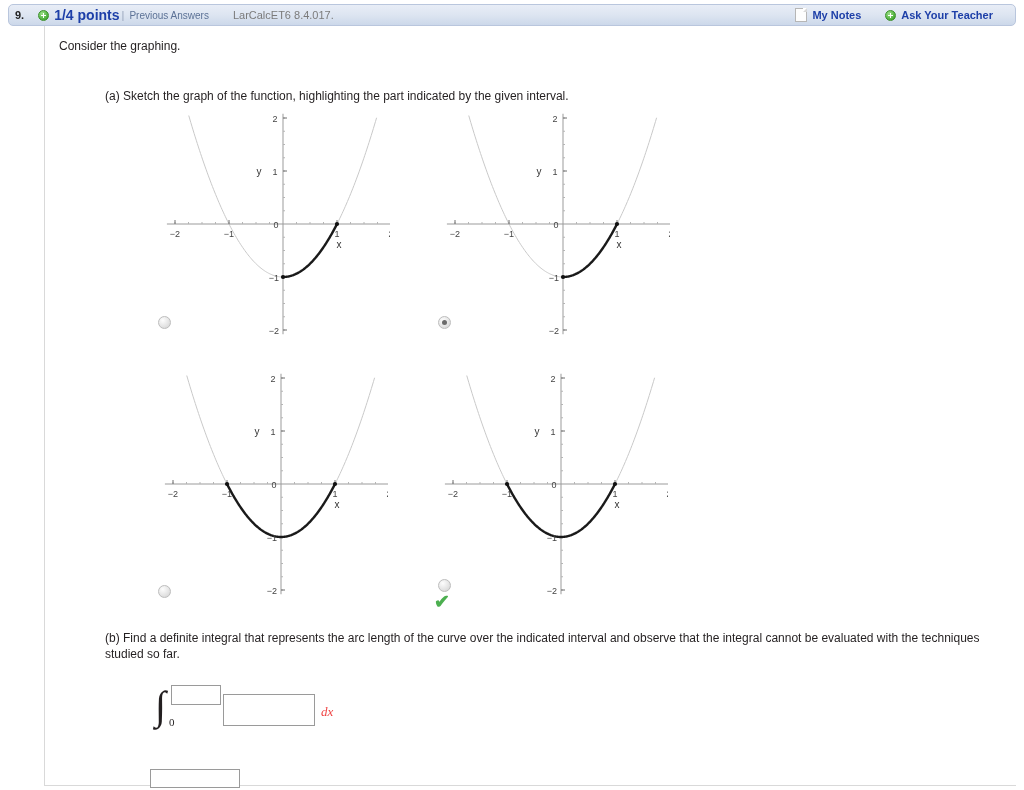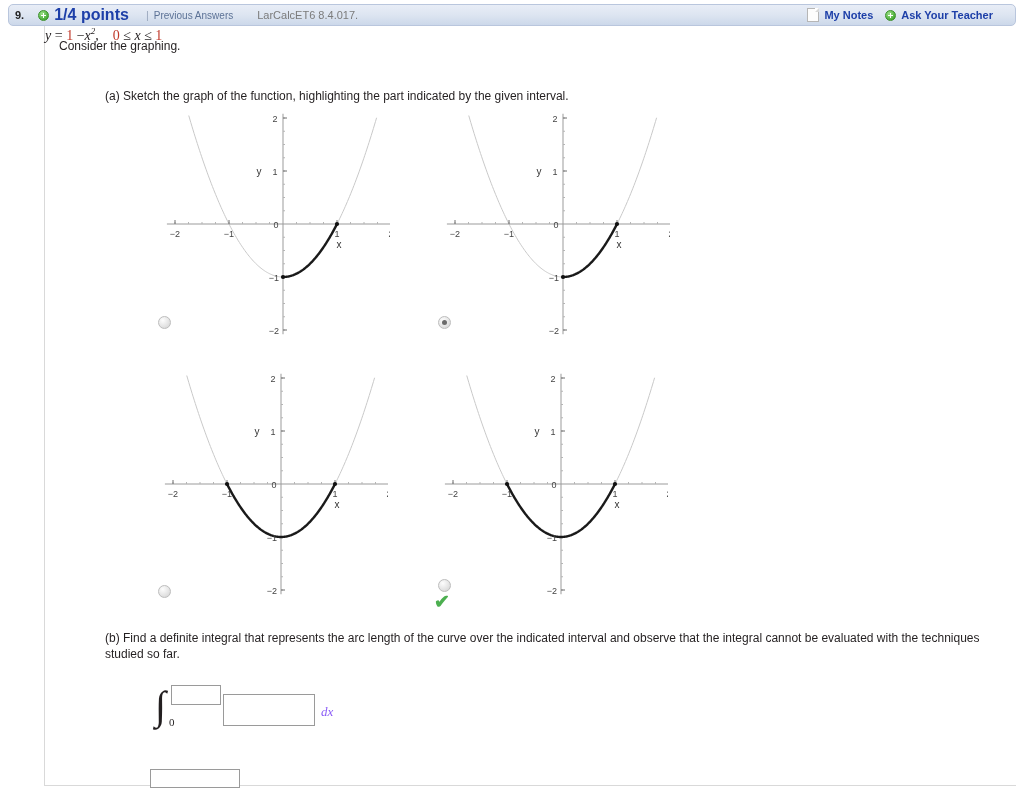--- a/index.html
+++ b/index.html
@@ -70,22 +70,22 @@
     content: "";
     position: absolute;
     background: #ffffff;
   }
   .plus-icon::before { left: 2px; top: 4px; width: 5px; height: 1.5px; }
   .plus-icon::after  { left: 3.7px; top: 2.3px; width: 1.5px; height: 5px; }
 
   .points {
     color: #1d3fa8;
     font-weight: bold;
-    font-size: 16px;
-    margin-right: 17px;
+    font-size: 14px;
+    margin-right: 2px;
   }
   .sep {
     color: #9aa7bd;
     font-size: 11px;
     margin-right: 5px;
   }
   .prev-answers {
     color: #5c7296;
     font-size: 10px;
     margin-right: 24px;
@@ -111,21 +111,21 @@
     top: -1px;
     border-width: 0 0 4px 4px;
     border-style: solid;
     border-color: transparent transparent #d8d8d8 #ffffff;
   }
   .hlink {
     color: #1d3fa8;
     font-weight: bold;
     font-size: 11px;
     text-decoration: none;
-    margin-right: 12px;
+    margin-right: 24px;
   }
   .hlink.last { margin-right: 16px; }
 
   
   #panel {
     position: absolute;
     left: 44px;
     top: 26px;
     width: 972px;
     height: 760px;
@@ -219,21 +219,21 @@
     font-size: 11px;
     color: #231f20;
   }
   #dxlabel {
     position: absolute;
     left: 276px;
     top: 678px;
     font-family: "Liberation Serif", serif;
     font-style: italic;
     font-size: 13px;
-    color: #8b5cf6;
+    color: #ef4444;
   }
   #upperbox { left: 126px; top: 659px; width: 50px; height: 20px; }
   #integbox { left: 178px; top: 668px; width: 92px; height: 32px; }
   #cbox     { left: 105px; top: 743px; width: 90px; height: 19px; }
 </style>
 </head>
 <body>
 
 <div id="page">
 
@@ -251,32 +251,20 @@
       <a class="hlink" href="#">My Notes</a>
       <span class="plus-icon"></span>
       <a class="hlink last" href="#">Ask Your Teacher</a>
     </div>
   </div>
 
   <div id="panel">
 
     <div class="qtext" id="consider">Consider the graphing.</div>
 
-    <div id="eq">
-      <span>y</span>
-      <span class="rel">=</span>
-      <span class="num">1</span>
-      <span class="rel">−</span><span>x</span><sup>2</sup><span class="rel">,</span>
-      &nbsp;&nbsp;
-      <span class="num">0</span>
-      <span class="rel">≤</span>
-      <span>x</span>
-      <span class="rel">≤</span>
-      <span class="num">1</span>
-    </div>
 
     <div class="qtext" id="parta">(a) Sketch the graph of the function, highlighting the part indicated by the given interval.</div>
 
     <div class="qtext" id="partb">(b) Find a definite integral that represents the arc length of the curve over the indicated interval and observe that the integral cannot be evaluated with the techniques studied so far.</div>
 
 
     <div id="intsign">∫</div>
     <div id="intlower">0</div>
     <input class="ansbox" id="upperbox" type="text" value="" style="">
     <input class="ansbox" id="integbox" type="text" value="" style="">

